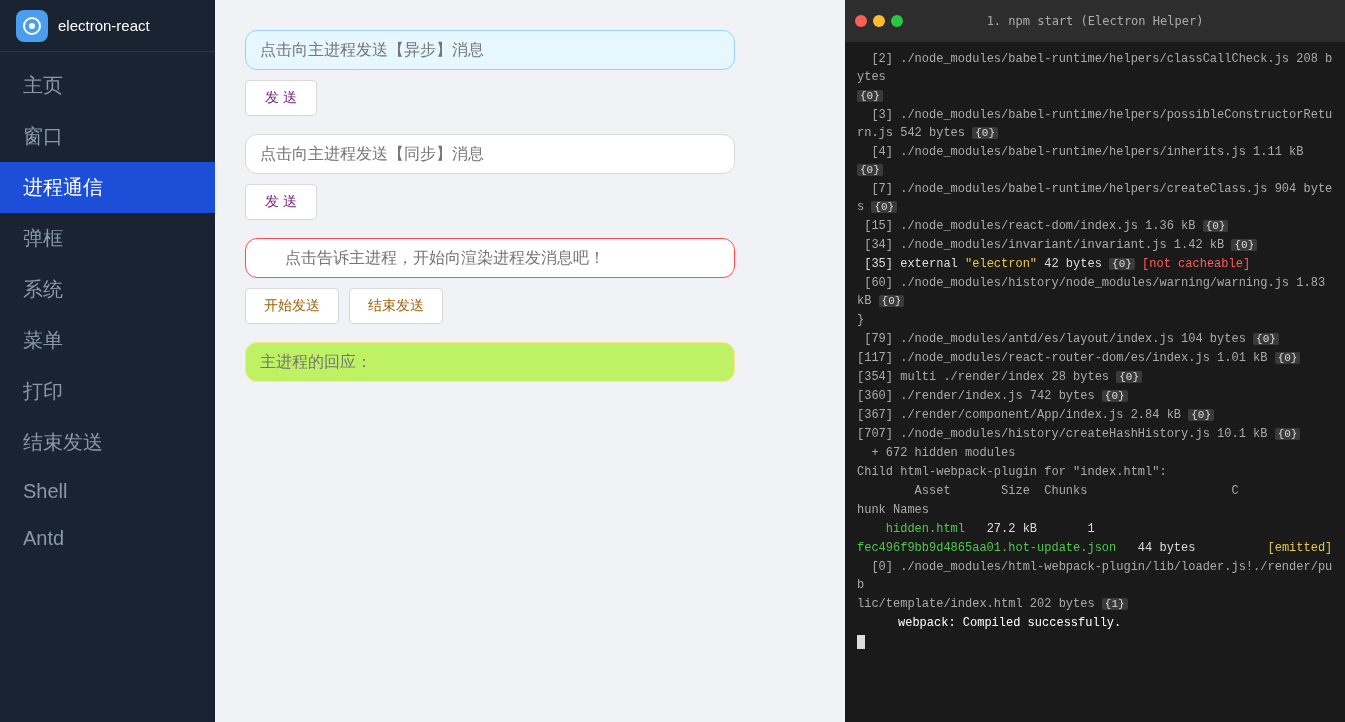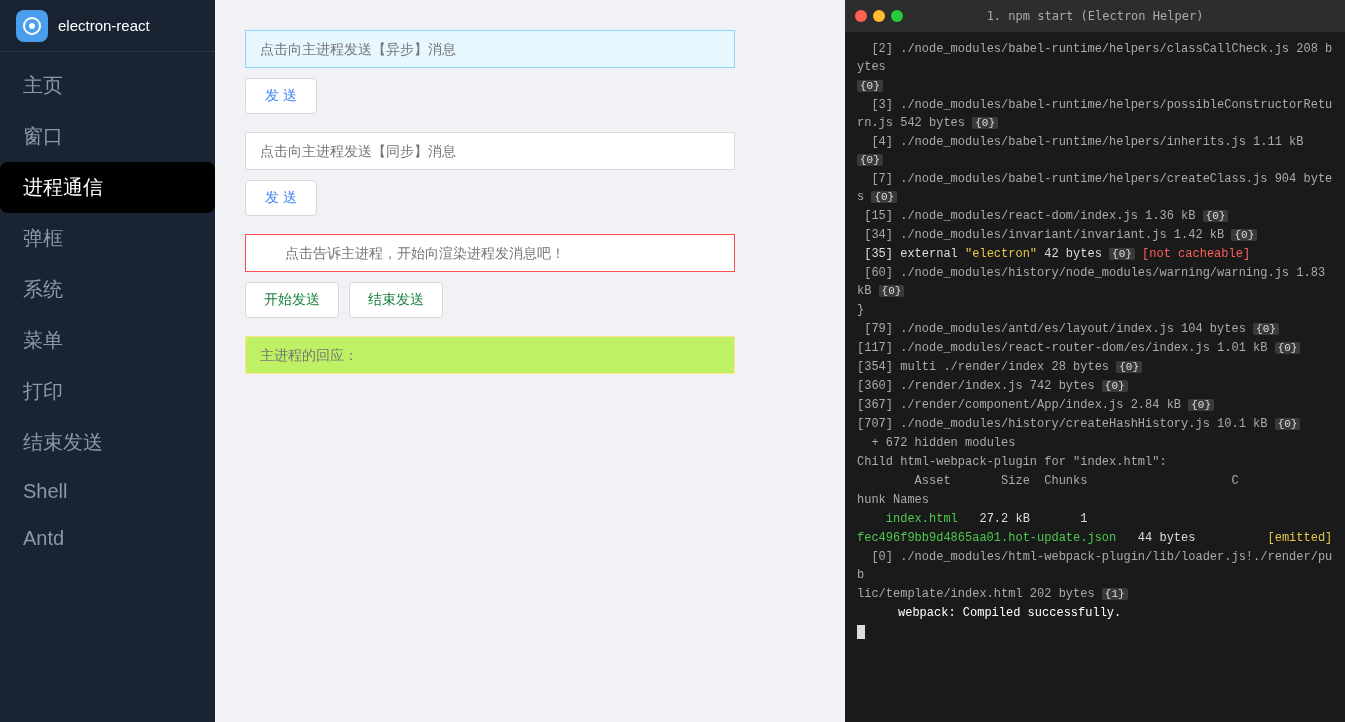--- a/index.html
+++ b/index.html
@@ -48,22 +48,21 @@
       align-items: center;
       padding: 12px 23px;
       color: #8899aa;
       font-size: 20px;
       cursor: pointer;
       border-radius: 0;
       transition: all 0.15s;
     }
     .nav-item.active {
       color: #ffffff;
-      background: #000000;
-      border-radius: 8px;
+      background: #1d4ed8;
     }
 
     
     .main-wrapper {
       flex: 1;
       display: flex;
       flex-direction: row;
       overflow: hidden;
     }
 
@@ -82,22 +81,22 @@
       display: flex;
       flex-direction: column;
       gap: 10px;
     }
 
     .text-input {
       width: 100%;
       max-width: 490px;
       padding: 10px 14px;
       border: 1px solid #d9d9d9;
-      border-radius: 0;
-      font-size: 14px;
+      border-radius: 12px;
+      font-size: 16px;
       background: #fff;
       color: #333;
       outline: none;
     }
     .text-input.highlighted {
       border-color: #91d5ff;
       background: #e6f7ff;
     }
     .text-input.red-border {
       border-color: #ff4d4f;
@@ -108,50 +107,50 @@
       border-color: #ffe58f;
     }
 
     .send-btn {
       width: 72px;
       padding: 8px 15px;
       background: #fff;
       border: 1px solid #d9d9d9;
       border-radius: 4px;
       font-size: 14px;
-      color: #3b82f6;
+      color: #701a75;
       cursor: pointer;
       text-align: center;
     }
 
     .btn-group {
       display: flex;
       gap: 10px;
     }
     .action-btn {
       padding: 8px 18px;
       border: 1px solid #d9d9d9;
       border-radius: 4px;
       font-size: 14px;
-      color: #15803d;
+      color: #a16207;
       background: #fff;
       cursor: pointer;
     }
 
     
     .terminal-panel {
       width: 500px;
       min-width: 500px;
       background: #1a1a1a;
       display: flex;
       flex-direction: column;
       height: 722px;
     }
     .terminal-titlebar {
-      height: 32px;
+      height: 42px;
       background: #2d2d2d;
       display: flex;
       align-items: center;
       justify-content: center;
       position: relative;
       padding: 0 10px;
     }
     .terminal-traffic-lights {
       display: flex;
       gap: 6px;
@@ -299,21 +298,21 @@
       <div class="t-line t-dim"> [79] ./node_modules/antd/es/layout/index.js 104 bytes <span class="badge">{0}</span></div>
       <div class="t-line t-dim">[117] ./node_modules/react-router-dom/es/index.js 1.01 kB <span class="badge">{0}</span></div>
       <div class="t-line t-dim">[354] multi ./render/index 28 bytes <span class="badge">{0}</span></div>
       <div class="t-line t-dim">[360] ./render/index.js 742 bytes <span class="badge">{0}</span></div>
       <div class="t-line t-dim">[367] ./render/component/App/index.js 2.84 kB <span class="badge">{0}</span></div>
       <div class="t-line t-dim">[707] ./node_modules/history/createHashHistory.js 10.1 kB <span class="badge">{0}</span></div>
       <div class="t-line t-dim">  + 672 hidden modules</div>
       <div class="t-line t-dim">Child html-webpack-plugin for "index.html":</div>
       <div class="t-line t-dim">        Asset       Size  Chunks                    C</div>
       <div class="t-line t-dim">hunk Names</div>
-      <div class="t-line">    <span class="t-green">index.html</span>   27.2 kB       1</div>
+      <div class="t-line">    <span class="t-green">hidden.html</span>   27.2 kB       1</div>
       <div class="t-line"><span class="t-green">fec496f9bb9d4865aa01.hot-update.json</span>   44 bytes          <span class="t-yellow">[emitted]</span></div>
       <div class="t-line t-dim">  [0] ./node_modules/html-webpack-plugin/lib/loader.js!./render/pub</div>
       <div class="t-line t-dim">lic/template/index.html 202 bytes <span class="badge">{1}</span></div>
       <div class="t-line t-white">webpack: Compiled successfully.</div>
       <div class="t-line"><span class="terminal-cursor"></span></div>
     </div>
   </div>
 
 </div>
 

